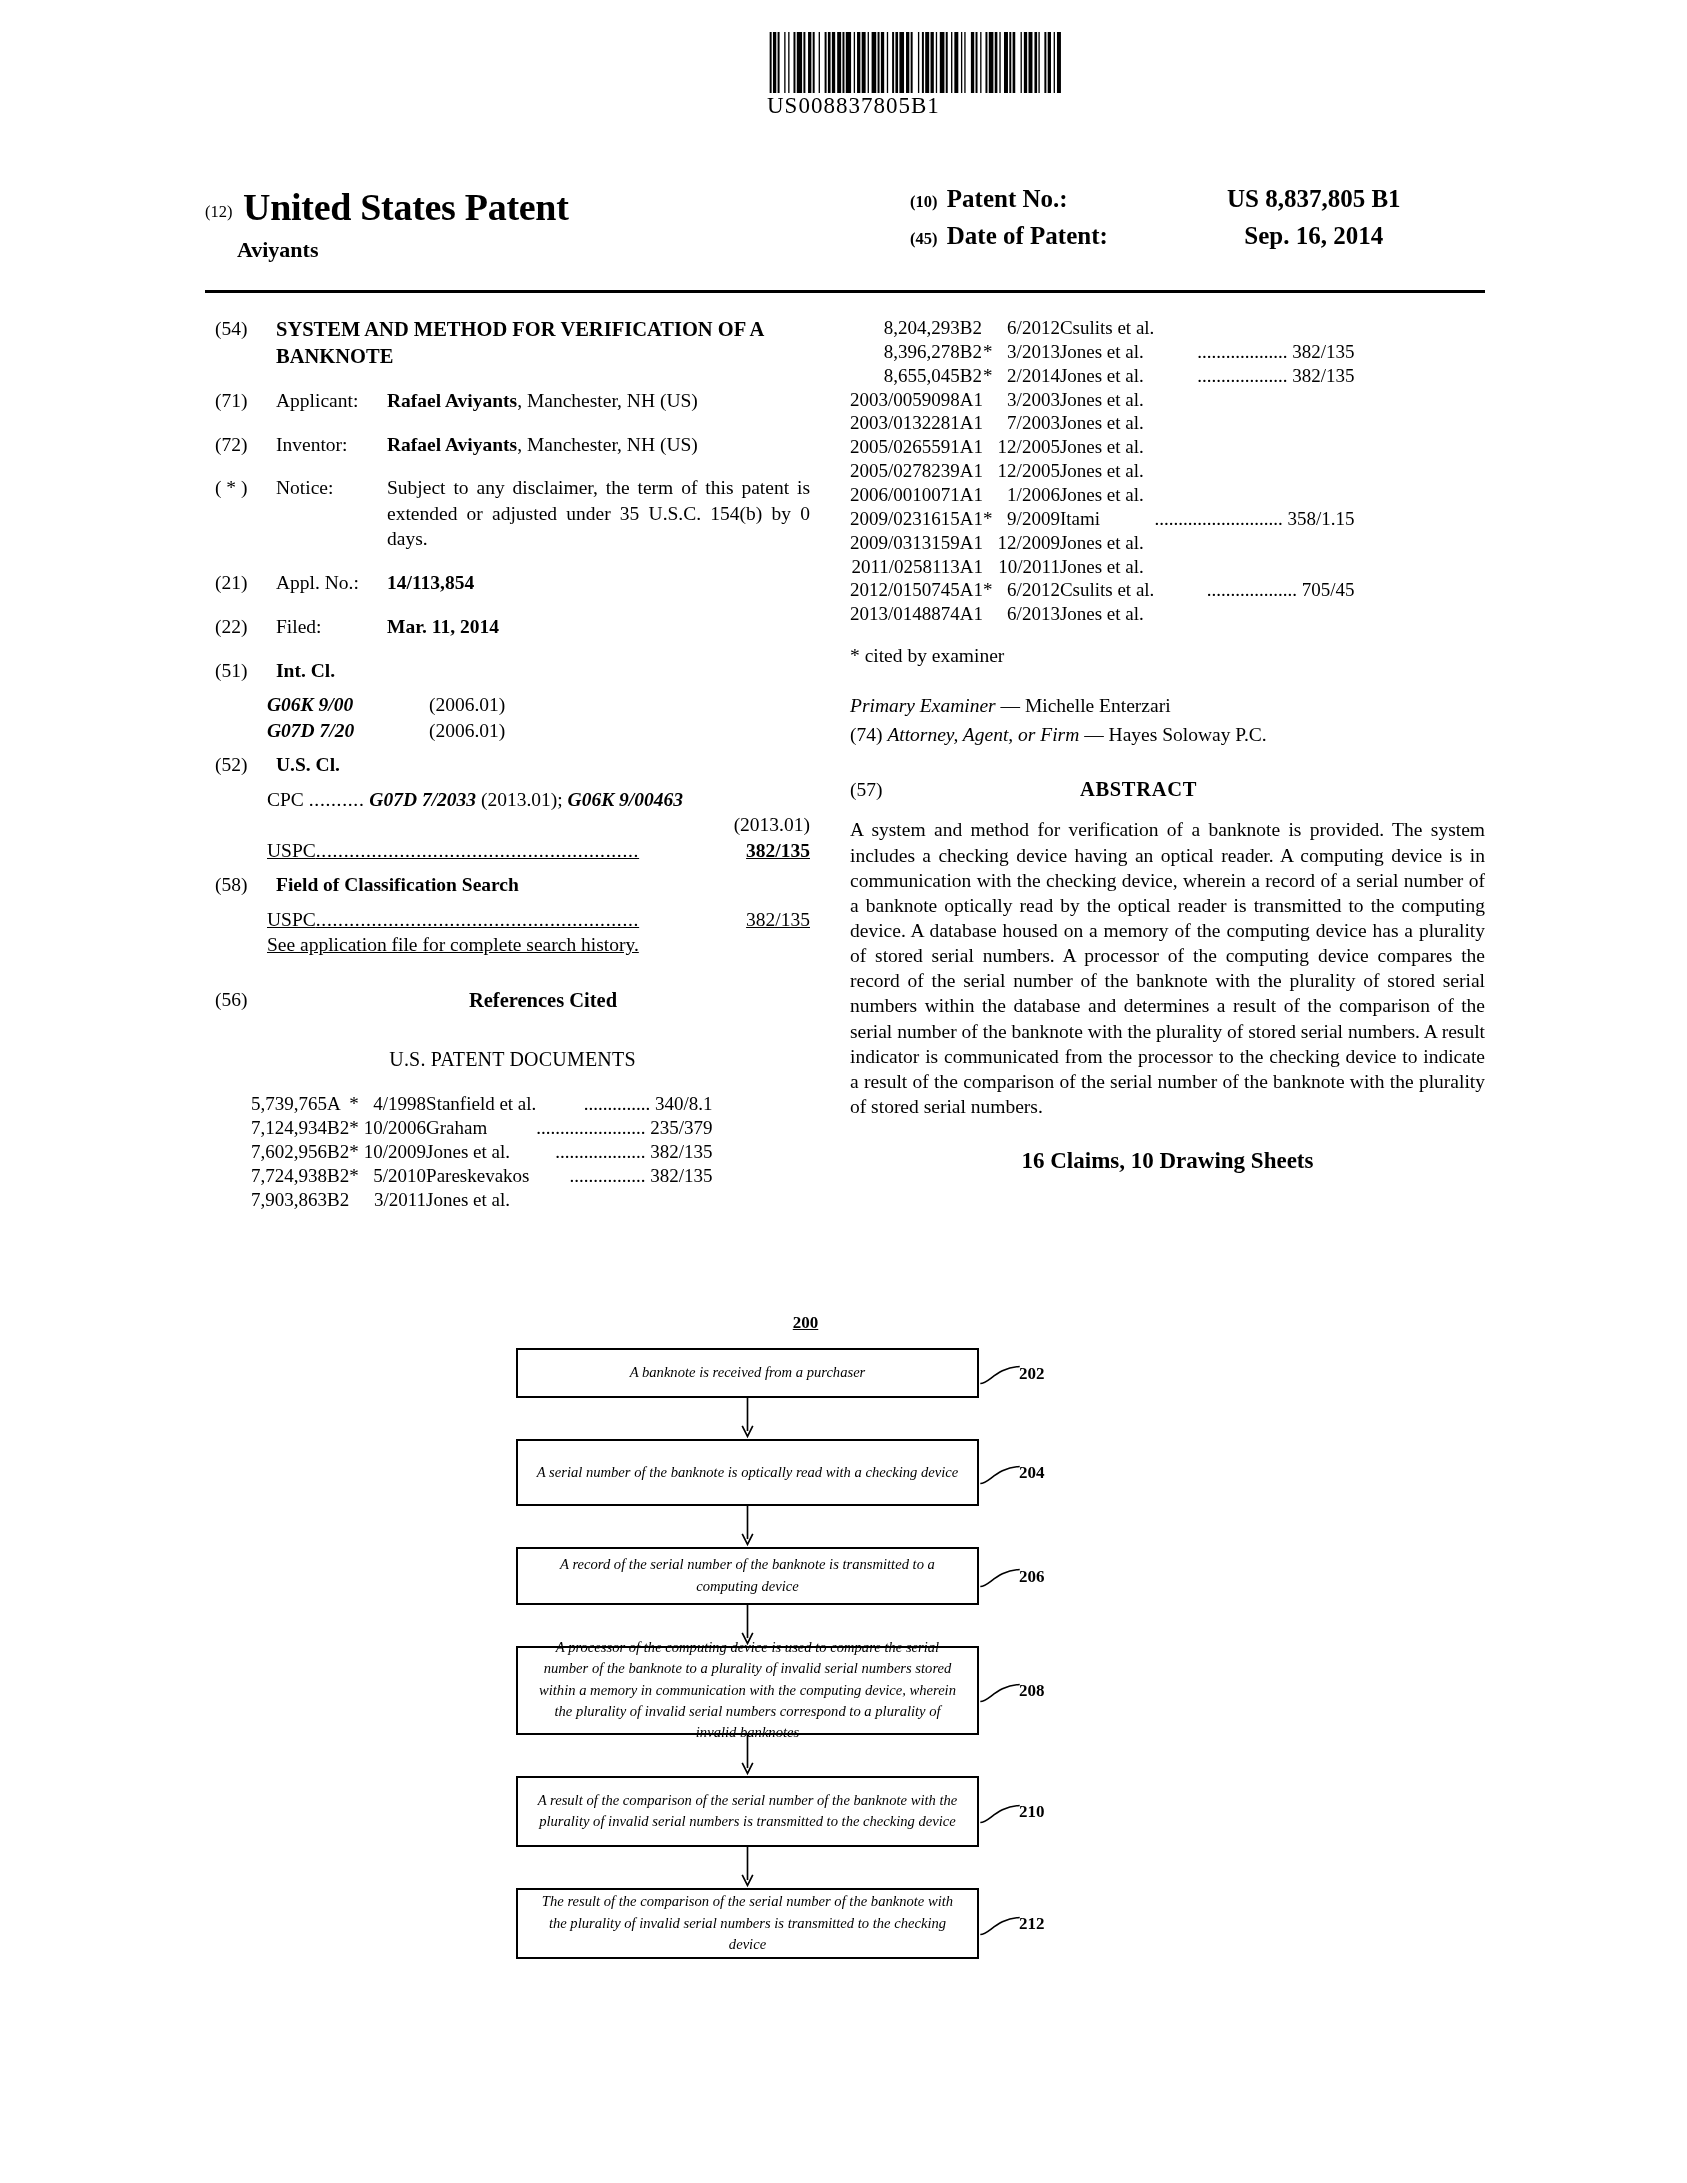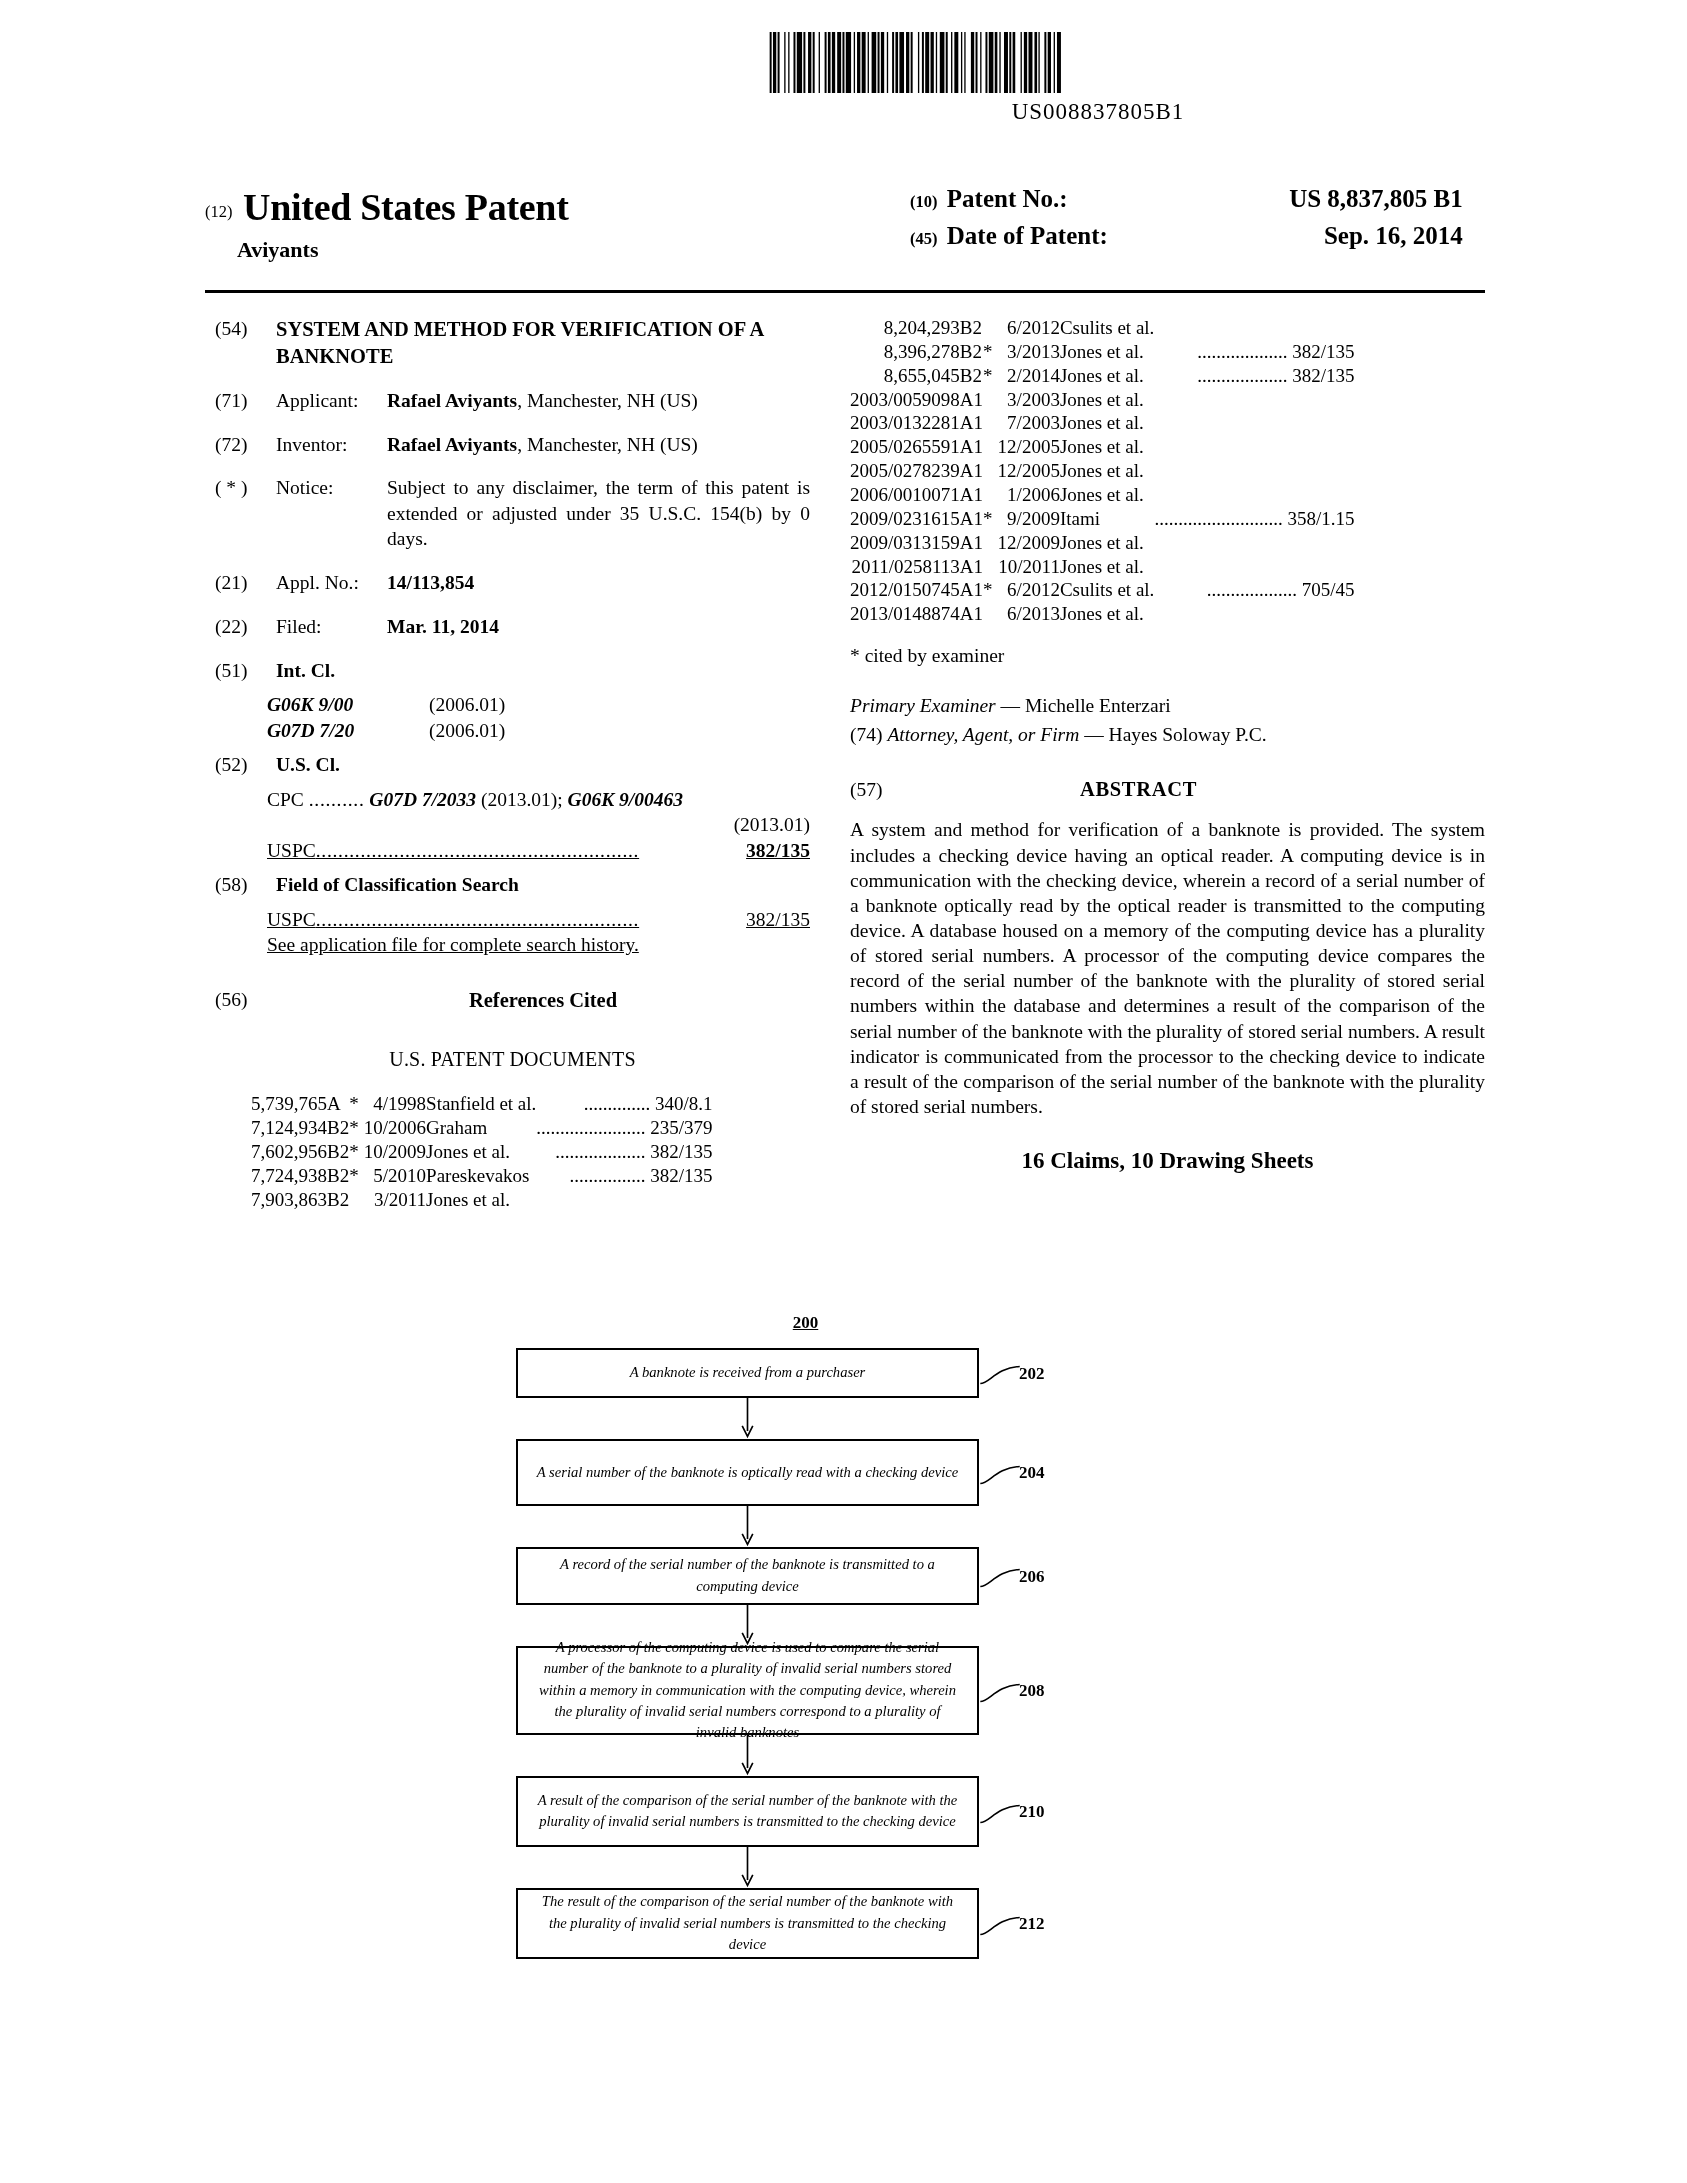--- a/index.html
+++ b/index.html
@@ -26,22 +26,21 @@
   }
   .barcode {
     height: 61px;
     width: 662px;
     display: block;
   }
   .barcode-number {
     font-family: "Liberation Serif", "DejaVu Serif", serif;
     font-size: 23px;
     letter-spacing: 1px;
-    margin-top: 6px;
-    text-align: center;
+    text-align: left;
   }
 
   
   .head {
     position: absolute;
     left: 205px;
     top: 185px;
     width: 1280px;
     height: 73px;
   }
@@ -65,21 +64,21 @@
     margin-top: 8px;
     margin-left: 32px;
   }
   .pat-row {
     display: flex;
     align-items: baseline;
     font-size: 25px;
     font-weight: bold;
   }
   .pat-row .lbl { width: 218px; margin-left: 9.3px; }
-  .pat-row .val { text-align: right; width: 298px; }
+  .pat-row .val { text-align: center; width: 298px; }
   .pat-row.second { margin-top: 9.3px; }
 
   .rule-main {
     position: absolute;
     left: 205px;
     top: 290px;
     width: 1280px;
     height: 3.3px;
     background: #000;
   }

